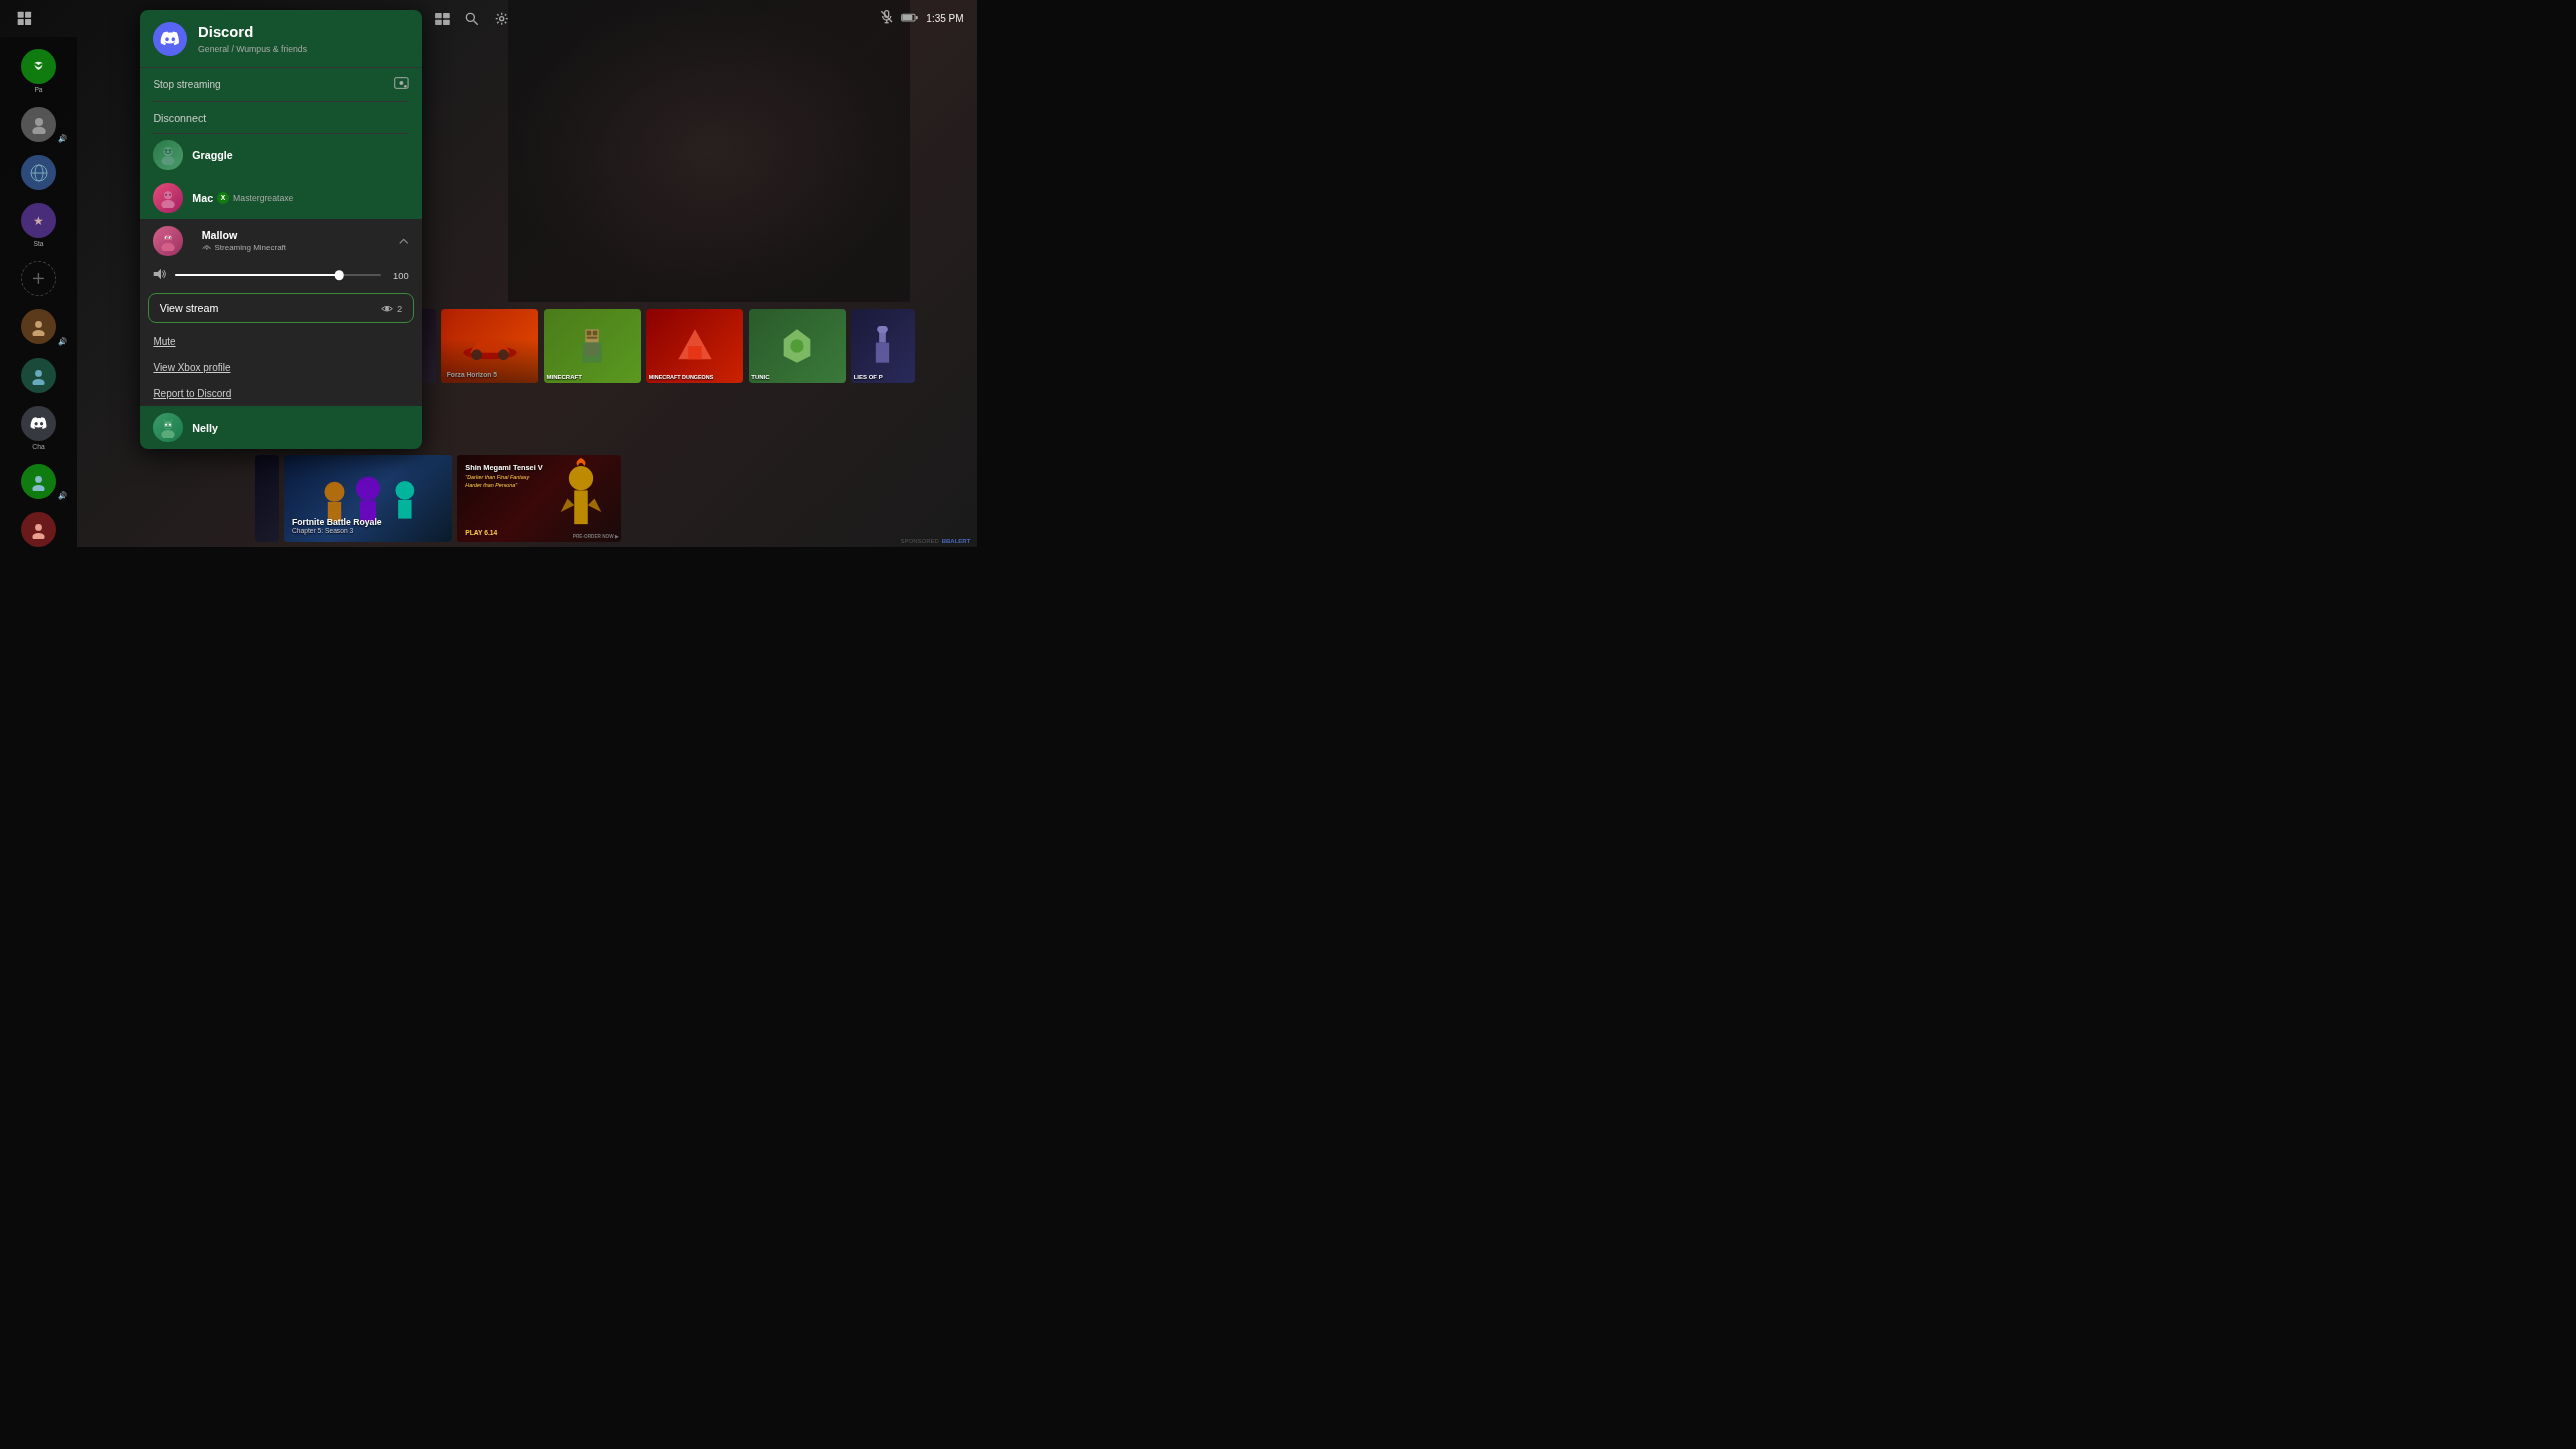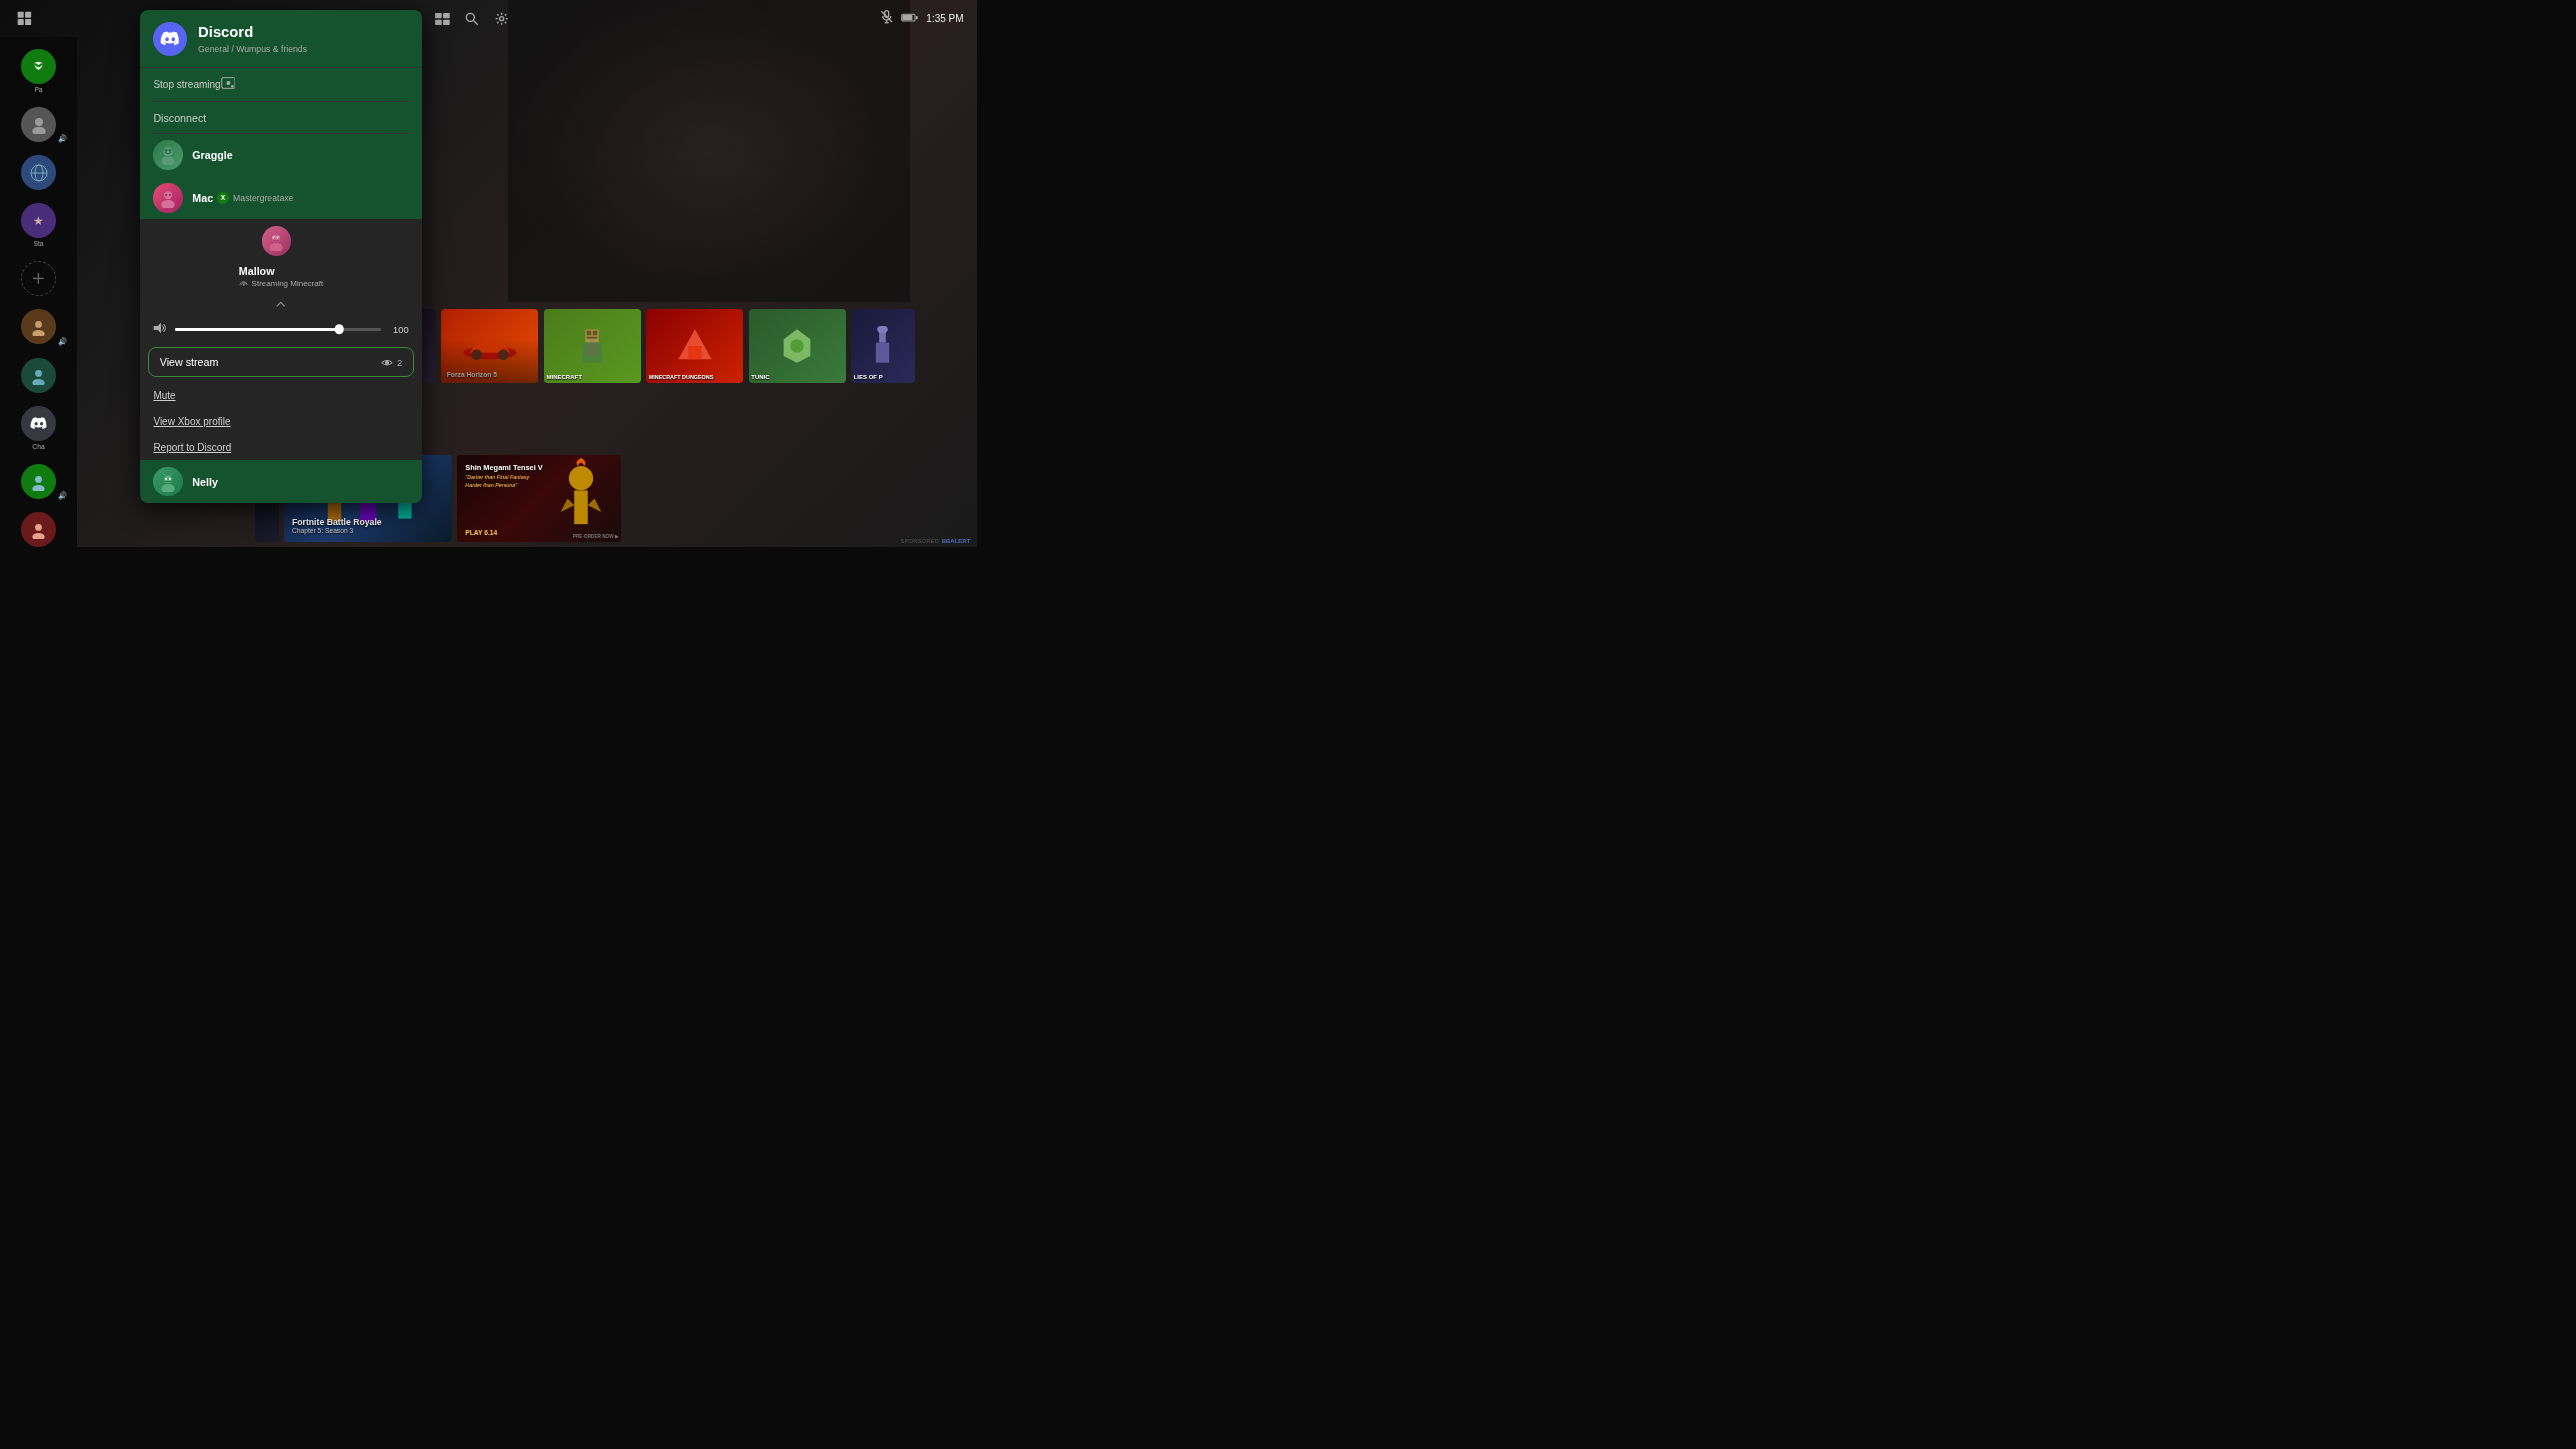--- a/index.html
+++ b/index.html
@@ -215,21 +215,21 @@
     .discord-subtitle {
       font-size: 8.7px;
       color: #aaa;
       margin-top: 1.3px;
     }
 
     
     .panel-row {
       display: flex;
       align-items: center;
-      justify-content: flex-start;
+      justify-content: space-between;
       padding: 9.4px 13.4px;
       cursor: pointer;
       color: #ccc;
       font-size: 10px;
     }
 
     .panel-row-icon {
       font-size: 13.4px;
       color: #aaa;
     }
@@ -332,21 +332,20 @@
     
     .mallow-section {
       background: #252525;
     }
 
     .mallow-header {
       display: flex;
       align-items: center;
       justify-content: space-between;
       padding: 6.7px 13.4px;
-      flex-direction: column;
     }
 
     
     .volume-row {
       display: flex;
       align-items: center;
       gap: 8px;
       padding: 5.4px 13.4px 8px;
     }
 

